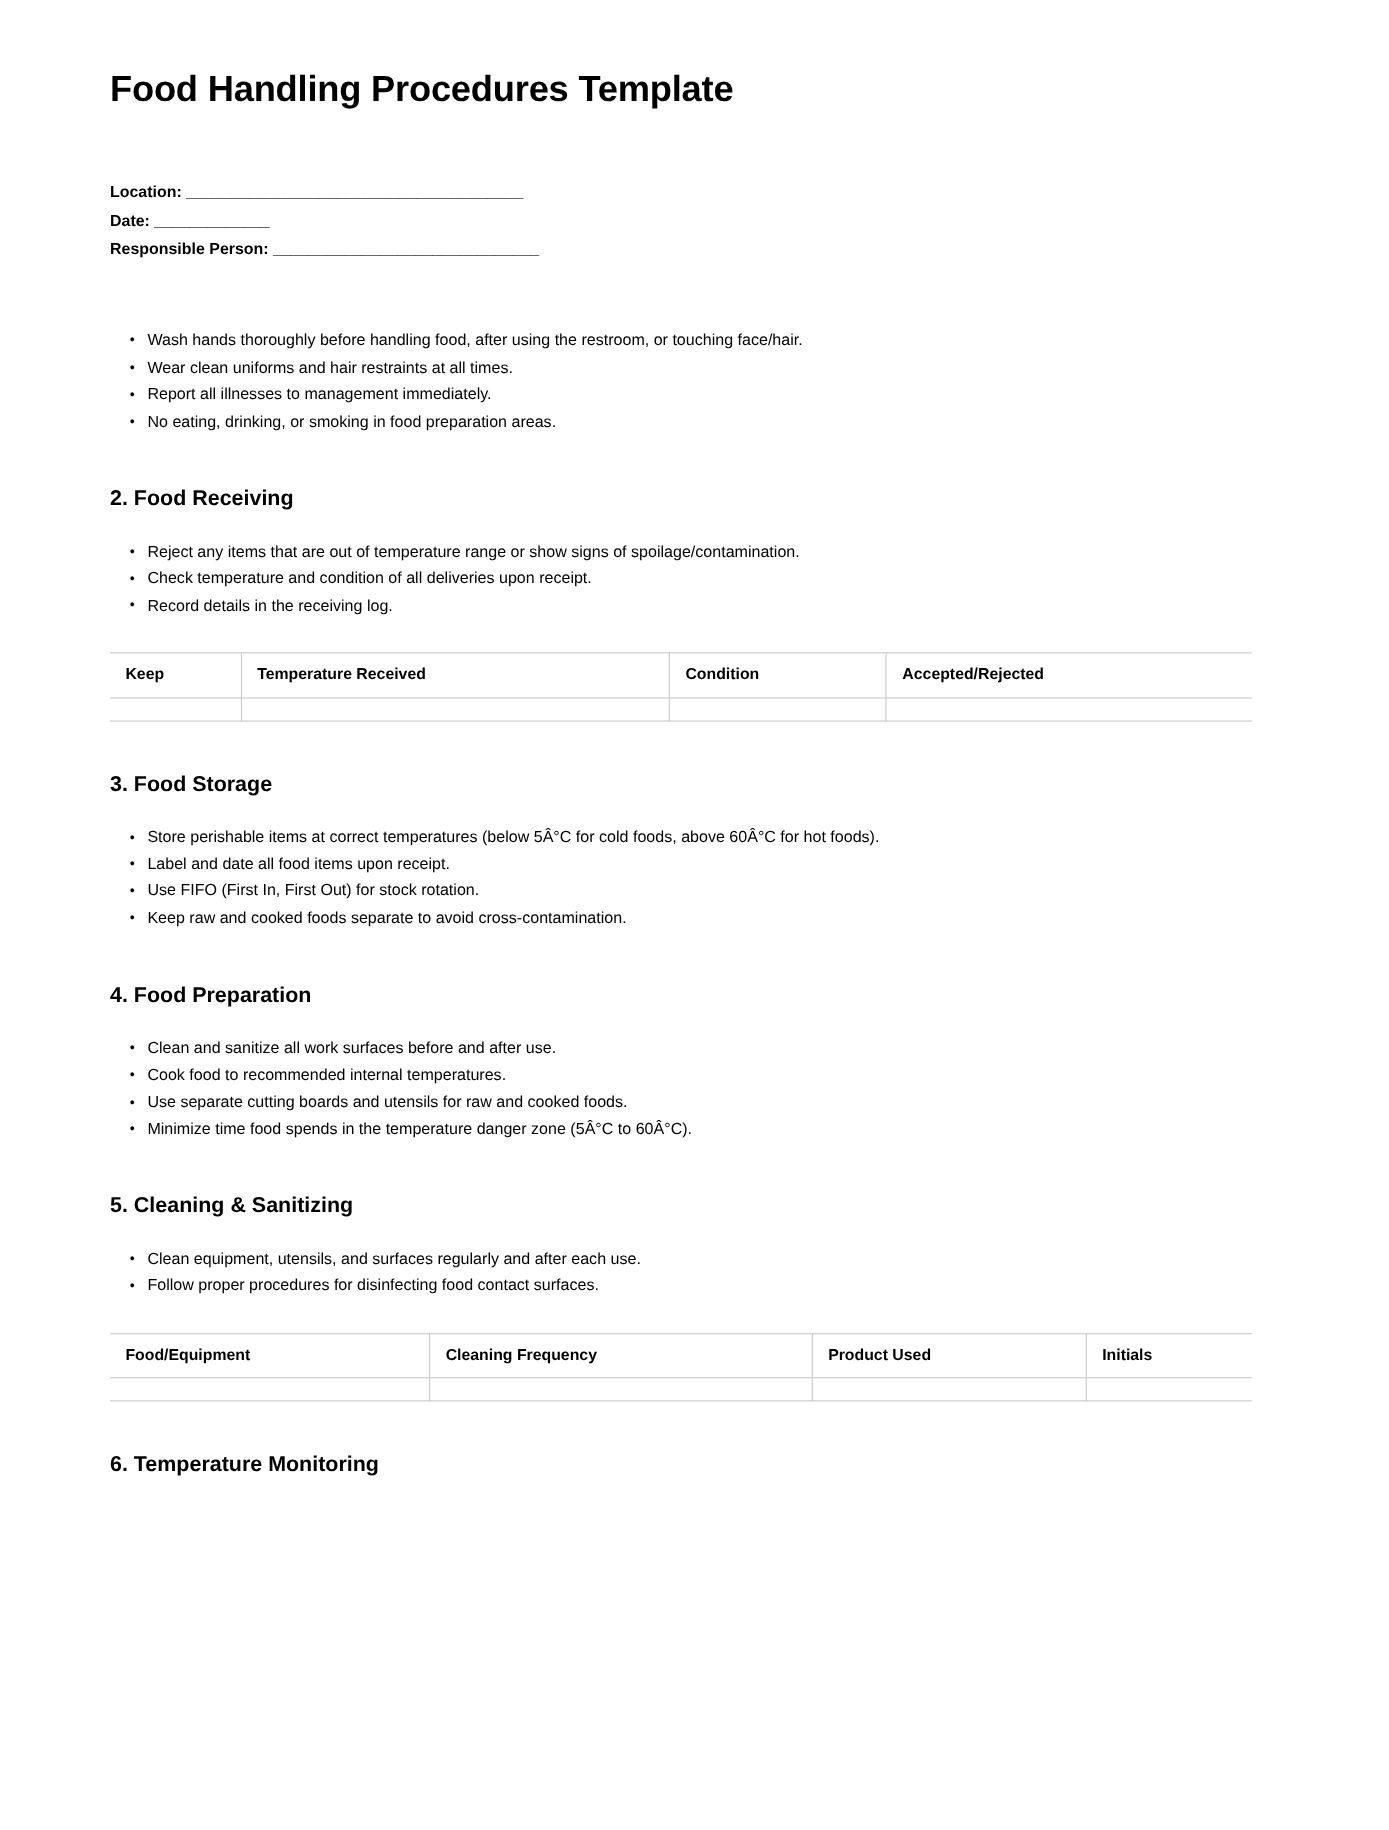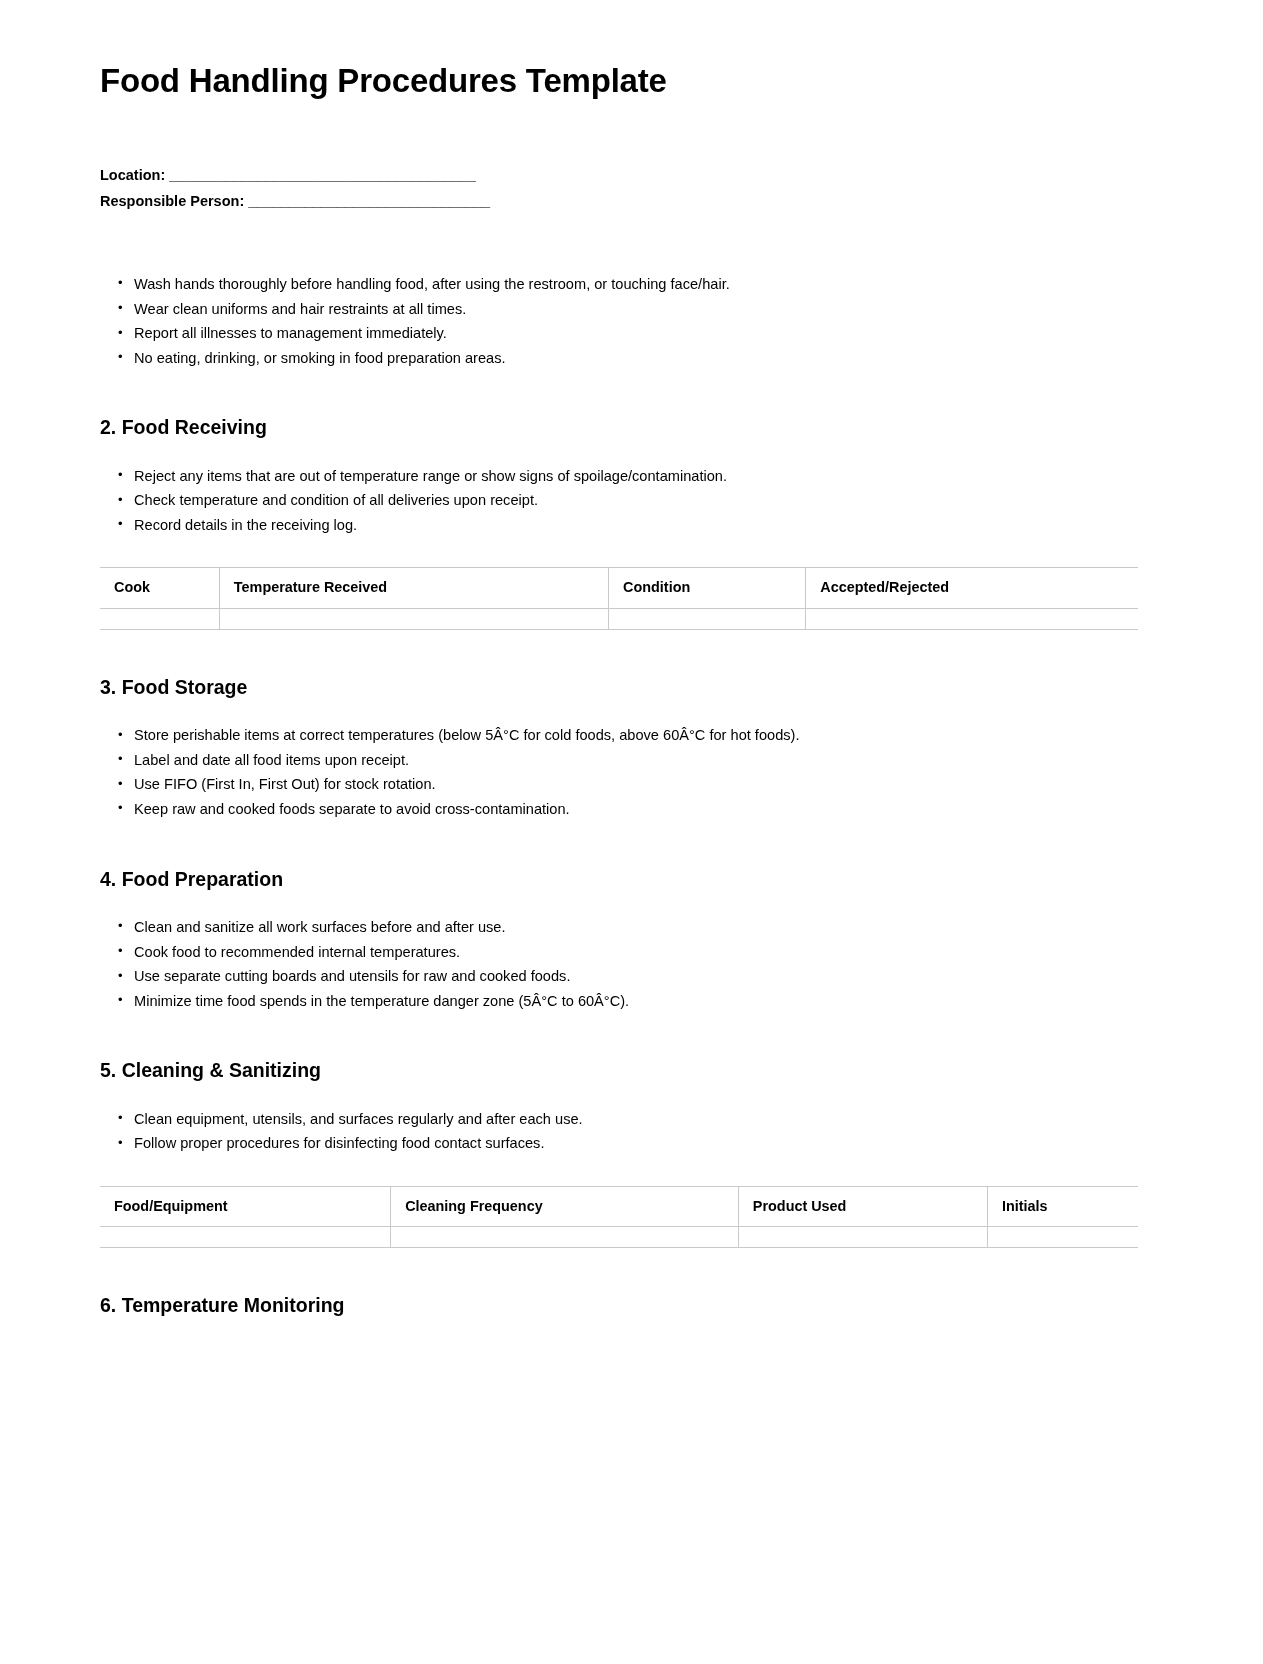--- a/index.html
+++ b/index.html
@@ -131,20 +131,21 @@
 </style>
 </head>
 <body>
 
 <div class="page">
 
   <h1 class="doc-title">Food Handling Procedures Template</h1>
 
   <div class="meta-block">
     <div class="meta-line">Location: ______________________________________</div>
+    <div class="meta-line">Date: _____________</div>
     <div class="meta-line">Responsible Person: ______________________________</div>
   </div>
 
   <div class="section">
     <ul class="bullets">
       <li>Wash hands thoroughly before handling food, after using the restroom, or touching face/hair.</li>
       <li>Wear clean uniforms and hair restraints at all times.</li>
       <li>Report all illnesses to management immediately.</li>
       <li>No eating, drinking, or smoking in food preparation areas.</li>
     </ul>
@@ -159,21 +160,21 @@
     </ul>
     <table class="doc-table tbl-receiving">
       <colgroup>
           <col class="c1">
           <col class="c2">
           <col class="c3">
           <col class="c4">
         </colgroup>
       <thead>
         <tr>
-          <th>Cook</th>
+          <th>Keep</th>
           <th>Temperature Received</th>
           <th>Condition</th>
           <th>Accepted/Rejected</th>
         </tr>
       </thead>
       <tbody>
         <tr>
           <td></td>
           <td></td>
           <td></td>

